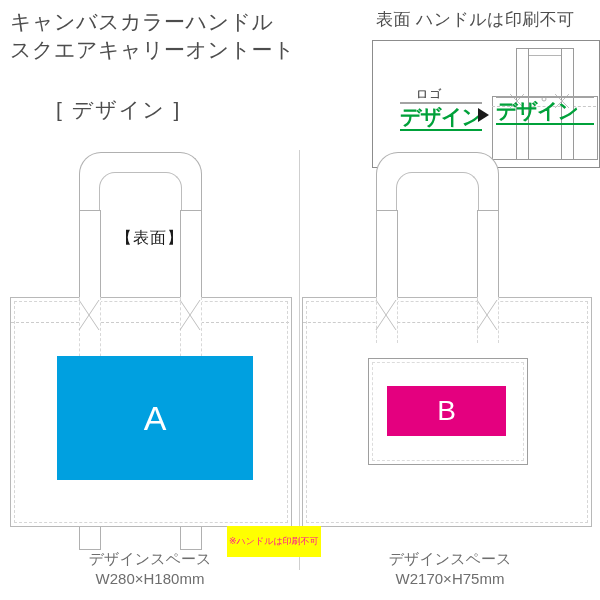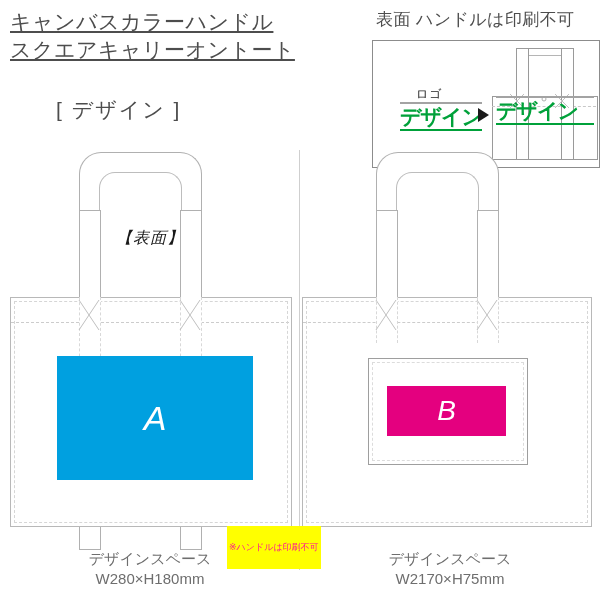--- a/index.html
+++ b/index.html
@@ -3,21 +3,21 @@
 <meta charset="utf-8">
 <style>
   html,body{margin:0;padding:0;background:#ffffff;}
   body{width:600px;height:600px;position:relative;overflow:hidden;
        font-family:"Liberation Sans","DejaVu Sans",sans-serif;
        -webkit-font-smoothing:antialiased;}
   .abs{position:absolute;}
 
   
   #title{left:10px;top:8px;width:360px;color:#4d4d4d;font-size:21px;line-height:1.32;
-         letter-spacing:.5px;white-space:pre-line;font-weight:400;text-decoration:underline;}
+         letter-spacing:.5px;white-space:pre-line;font-weight:400;}
   #diagram-heading{left:56px;top:96px;color:#4d4d4d;font-size:21px;letter-spacing:2px;}
 
   
   #inset-title{left:376px;top:8px;color:#4d4d4d;font-size:17px;letter-spacing:.4px;}
   #inset-panel{left:372px;top:40px;width:226px;height:126px;border:1px solid #8c8c8c;
                background:#fff;overflow:hidden;}
   #logo-label{left:416px;top:86px;color:#222;font-size:12px;letter-spacing:1px;}
   .green-art{color:#00a13a;font-weight:bold;font-size:21px;letter-spacing:-1px;
              line-height:1;padding:2px 0;border-top:2px solid #a3a3a3;border-bottom:2px solid #00a13a;}
   #logo-art{left:400px;top:102px;}
@@ -32,38 +32,38 @@
              border-radius:9px 9px 0 0;background:#fff;}
   .mini-arch-in{left:31px;top:11px;width:42px;height:33px;border:1px solid #b5b5b5;border-bottom:none;
              border-radius:6px 6px 0 0;background:#fff;}
   #mini-green{left:496px;top:96px;overflow:hidden;width:98px;}
   #mini-green .green-art{font-size:21px;}
 
   
   #divider{left:299px;top:150px;width:1px;height:420px;background:#cfcfcf;}
 
   
-  .bag{position:absolute;top:150px;width:300px;height:400px;font-style:italic;}
+  .bag{position:absolute;top:150px;width:300px;height:400px;}
   .side-label{width:100%;text-align:center;color:#1a1a1a;font-size:16px;letter-spacing:1px;}
   .body{border:1px solid #b8b8b8;background:#fff;}
   .body-inner{border:1px dashed #d6d6d6;}
   .hem{border-top:1px dashed #cccccc;}
   .handle{border:1px solid #b0b0b0;background:#fff;}
   .handle-dash{border-left:1px dashed #d8d8d8;border-right:1px dashed #d8d8d8;}
   .arch-out{border:1px solid #b0b0b0;border-bottom:none;border-radius:22px 22px 0 0;background:#fff;}
   .arch-in{border:1px solid #bdbdbd;border-bottom:none;border-radius:16px 16px 0 0;background:#fff;}
   .xmark{stroke:#c0c0c0;stroke-width:1;}
 
   .print-area{display:flex;align-items:center;justify-content:center;color:#ffffff;
               font-size:34px;font-weight:400;}
   .pocket{border:1px solid #9e9e9e;background:#fff;}
   .pocket-inner{border:1px dashed #dcdcdc;}
 
   #note-handle{left:227px;top:526px;background:#ffff00;color:#ff1493;font-size:9px;
-               padding:15px 2px;letter-spacing:0px;white-space:nowrap;}
+               padding:9px 2px;letter-spacing:0px;white-space:nowrap;}
 
   .caption{color:#6e6e6e;font-size:15px;text-align:center;line-height:1.35;white-space:pre-line;}
   #caption-front{left:20px;top:549px;width:260px;}
   #caption-back{left:320px;top:549px;width:260px;}
 </style>
 </head>
 <body>
 
 <div class="abs" id="title">キャンバスカラーハンドル
 スクエアキャリーオントート</div>

